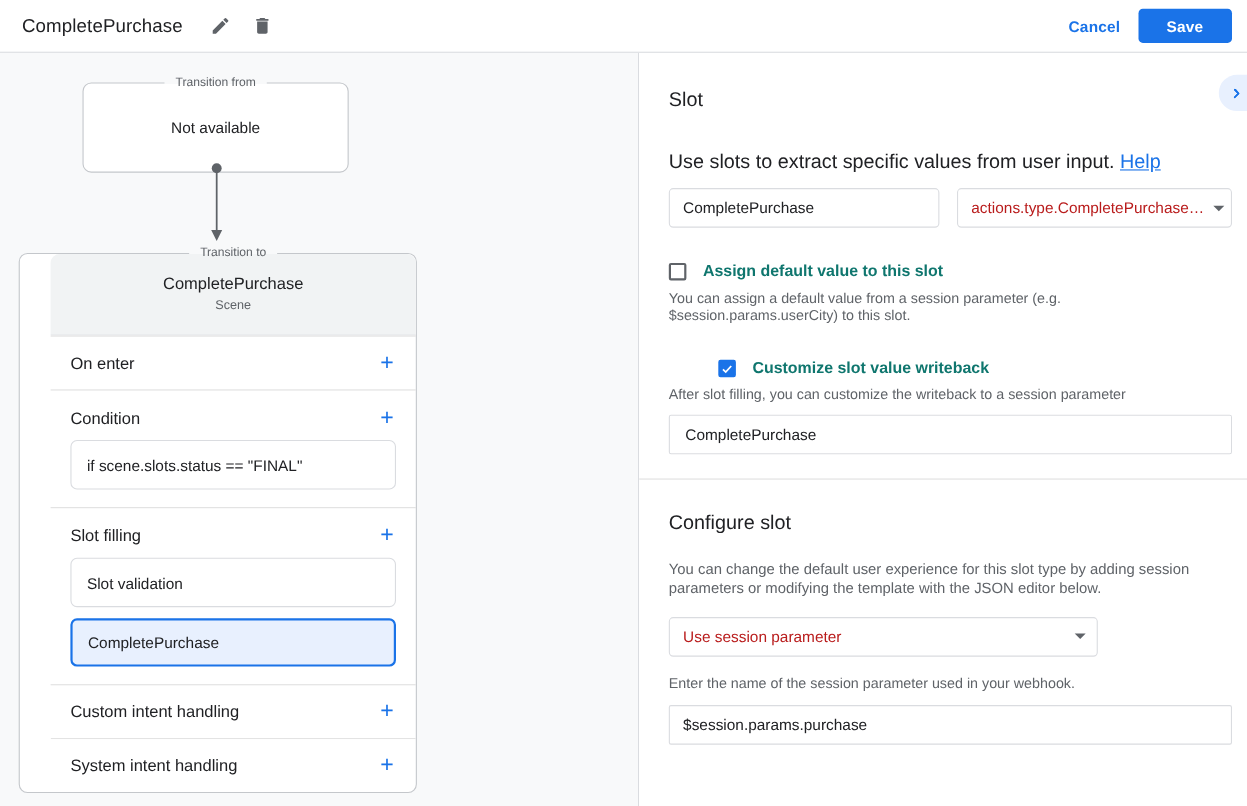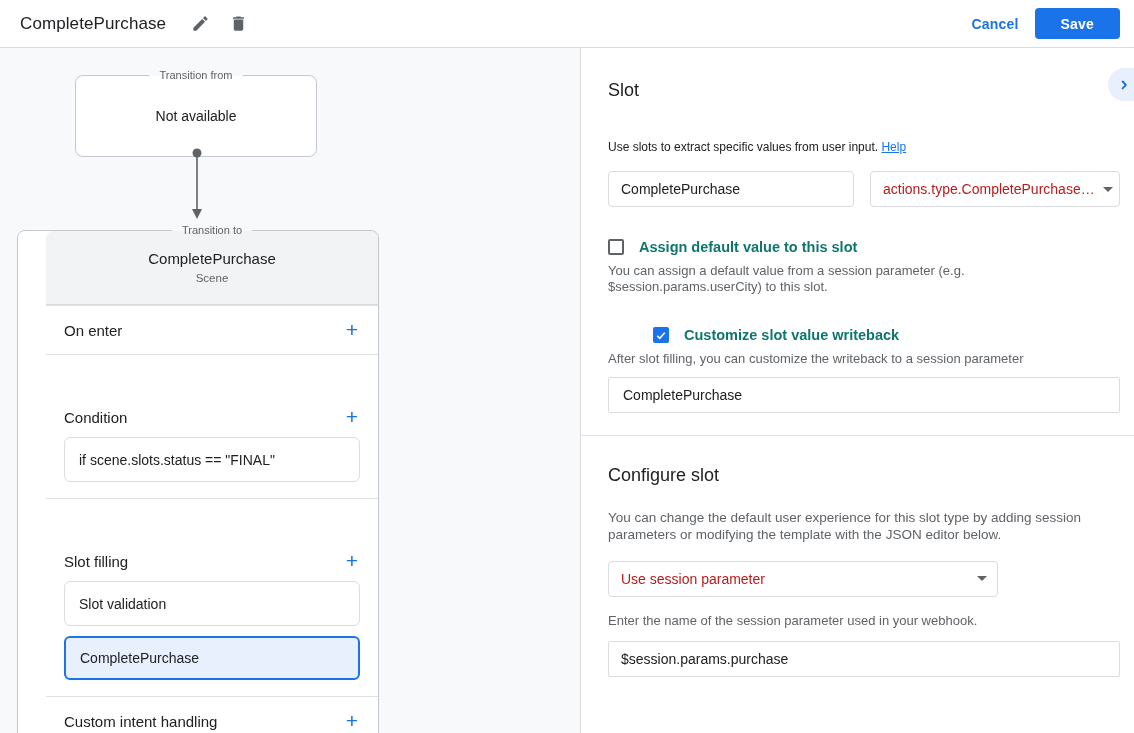--- a/index.html
+++ b/index.html
@@ -69,21 +69,21 @@
   .to-card-subtitle { font-size: 11.5px; color: #5f6368; margin-top: 5px; }
 
   .card-row {
     height: 49px; display: flex; align-items: center; justify-content: space-between;
     padding: 0 18px; border-top: 1px solid #e0e0e0; font-size: 15px; color: #202124;
   }
   .card-row:first-of-type { border-top: none; }
   .card-section { border-top: 1px solid #e0e0e0; padding: 13px 18px 16px; }
   .section-head {
     display: flex; align-items: center; justify-content: space-between;
-    height: 24px; font-size: 15px; color: #202124; margin-top: 37px;
+    height: 24px; font-size: 15px; color: #202124;
   }
   .plus-btn {
     border: none; background: transparent; color: #1a73e8; font-size: 21px;
     line-height: 20px; cursor: pointer; font-family: inherit; padding: 0 2px;
   }
   .value-box {
     margin-top: 8px; height: 45px; border: 1px solid #dadce0; border-radius: 6px;
     display: flex; align-items: center; padding: 0 14px; font-size: 14px;
     color: #202124; background: #fff; cursor: pointer;
   }
@@ -97,21 +97,21 @@
   .slot-panel {
     position: absolute; top: 48px; left: 581px; right: 0; bottom: 0;
     background: #fff; padding: 0 14px 0 27px; overflow: hidden;
   }
   .collapse-btn {
     position: absolute; top: 20px; right: -20px; width: 46px; height: 33px;
     border-radius: 17px; background: #e8f0fe; border: none; cursor: pointer;
     display: flex; align-items: center; padding-left: 7px;
   }
   .panel-title { font-size: 18px; font-weight: 400; color: #202124; margin-top: 30px; line-height: 24px; }
-  .intro-text { margin-top: 35px; font-size: 12px; color: #202124; line-height: 20px; }
+  .intro-text { margin-top: 35px; font-size: 18px; color: #202124; line-height: 20px; }
   .help-link { color: #1a73e8; text-decoration: underline; cursor: pointer; }
 
   .fields-row { display: flex; gap: 16px; margin-top: 14px; }
   .text-field {
     height: 36px; border: 1px solid #dadce0; border-radius: 4px;
     font-size: 14px; color: #202124; padding: 0 12px; font-family: inherit;
     background: #fff; outline: none;
   }
   .field-name { width: 248px; }
   .select-field {

